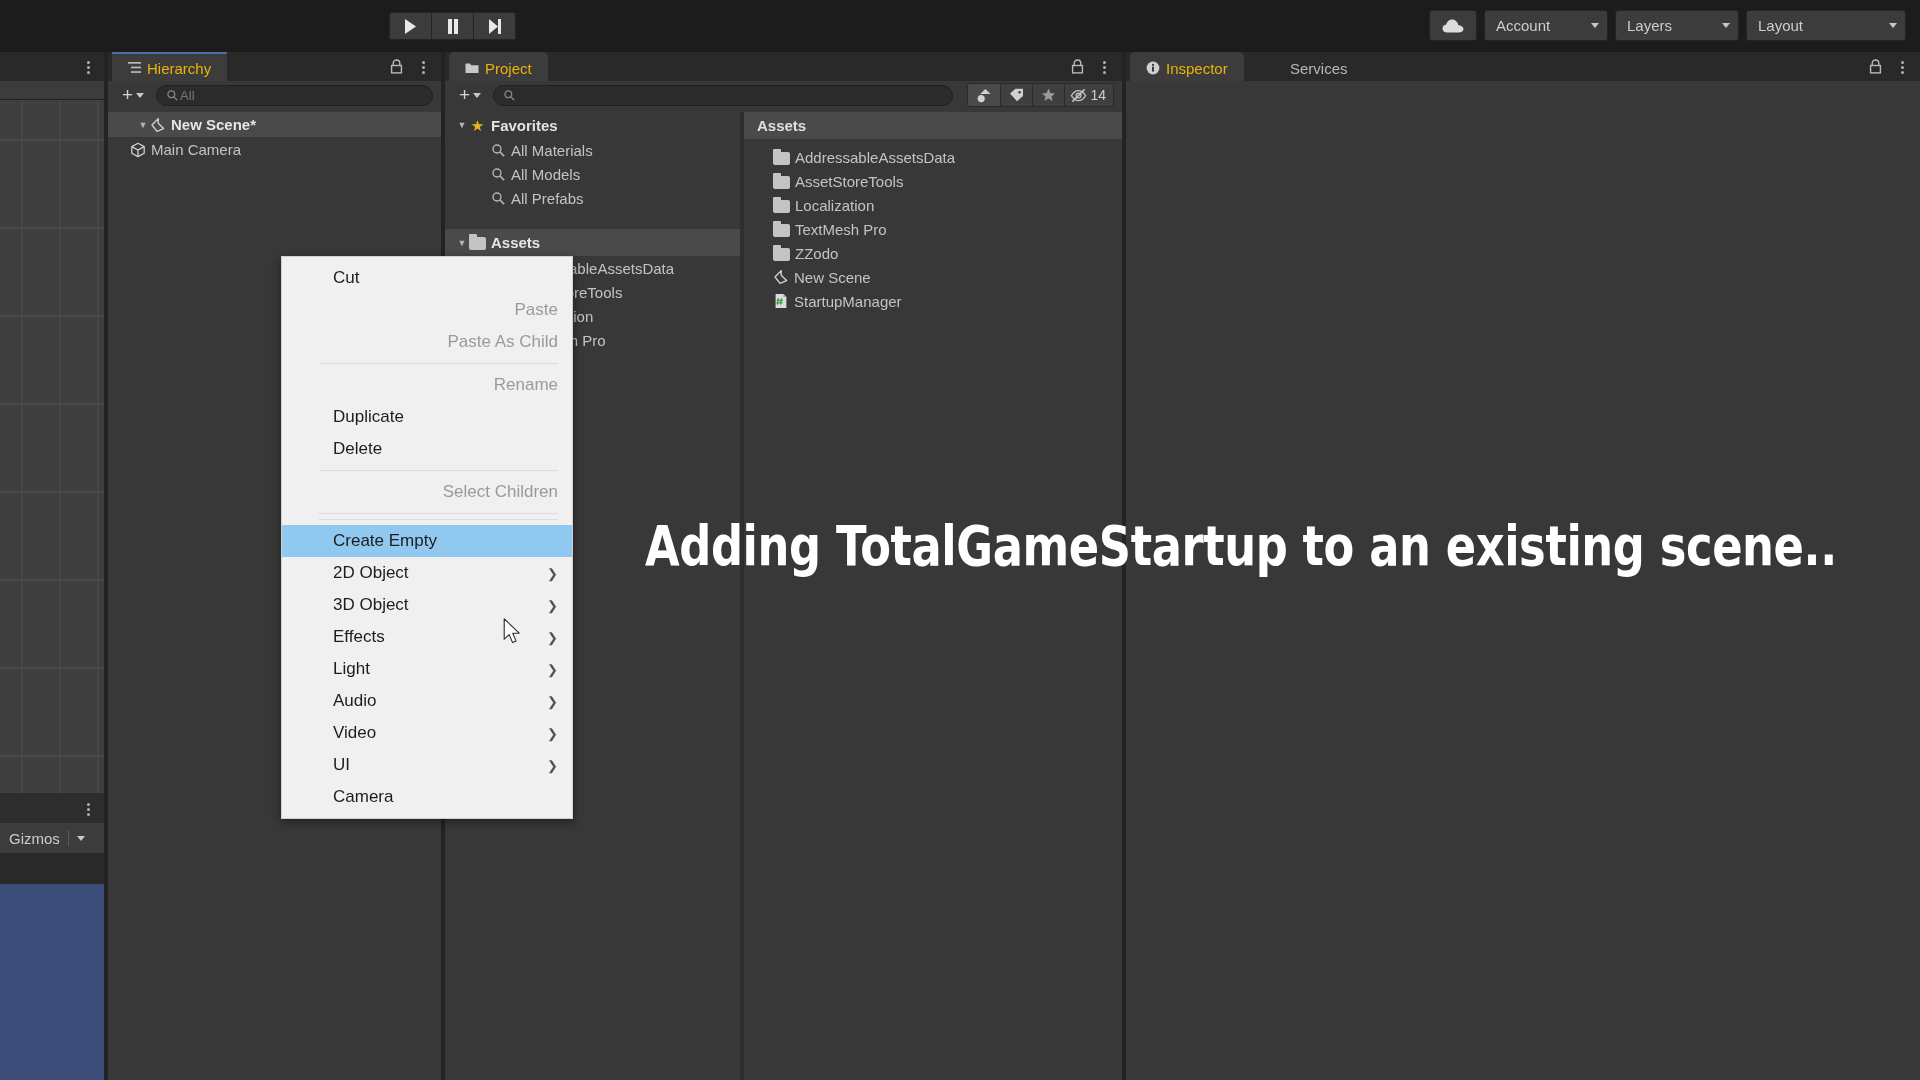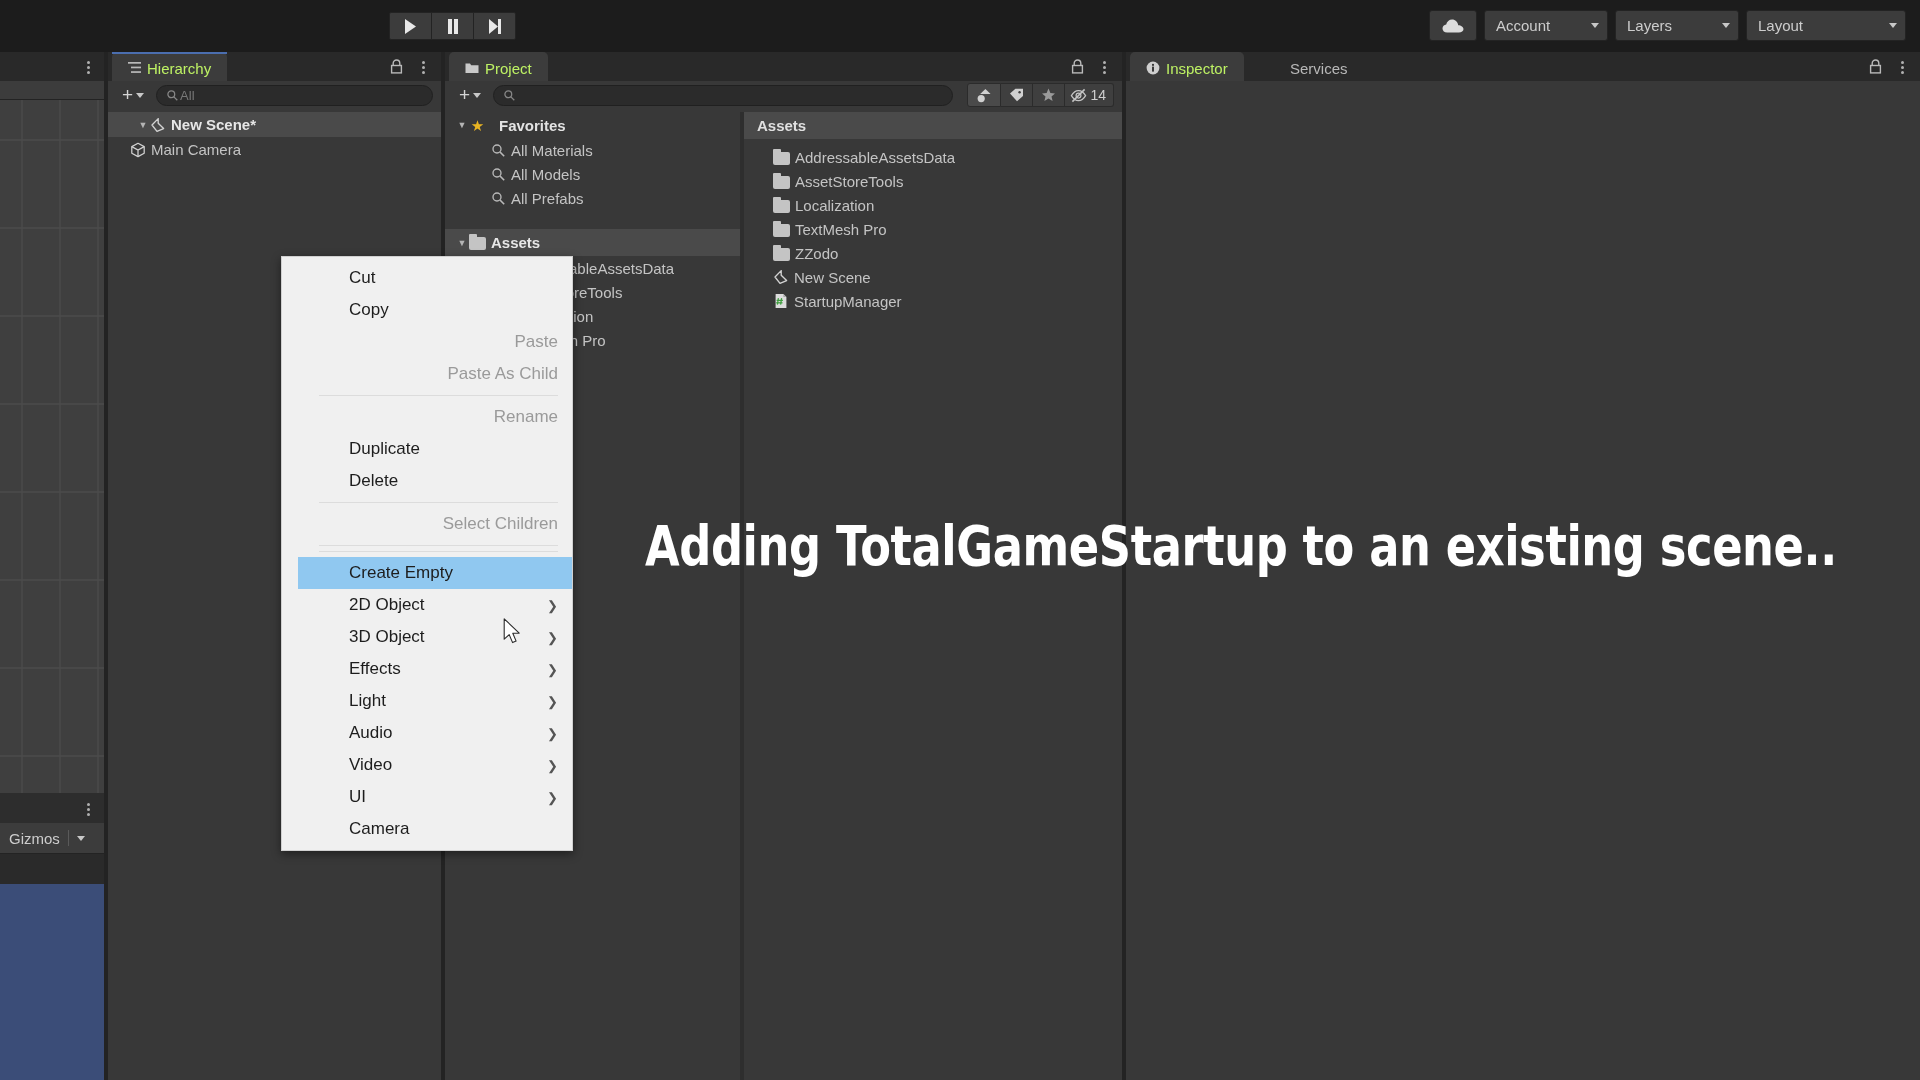--- a/index.html
+++ b/index.html
@@ -39,21 +39,21 @@
   }
   .dd-account{ width:124px; }
   .dd-layers{ width:124px; }
   .dd-layout{ width:160px; }
   .caret{ width:0;height:0;border-left:4px solid transparent;border-right:4px solid transparent;border-top:5px solid #c8c8c8; }
   .tab{
     height:32px; display:inline-flex; align-items:center; gap:6px;
     padding:0 16px; font-size:15px; color:#b8b8b8;
     border-radius:5px 5px 0 0; cursor:pointer; position:relative;
   }
-  .tab.active{ background:#3c3c3c; color:#bef264; }
+  .tab.active{ background:#3c3c3c; color:#eab308; }
   .tab.active.focused::before{
     content:""; position:absolute; left:0; right:0; top:0; height:2px; background:#4b6eaf;
   }
   .tab-dots{ position:absolute; display:flex; flex-direction:column; gap:2px; cursor:pointer; }
   .tab-dots i{ width:3px;height:3px;border-radius:50%;background:#b0b0b0;display:block; }
 
   .searchbar{ position:absolute; height:28px; display:flex; align-items:center; gap:6px; }
   .plus-btn{
     display:flex;align-items:center;gap:3px; padding:0 6px; height:22px;
     cursor:pointer;
@@ -75,21 +75,21 @@
   .ico-folder::before{ content:""; position:absolute; left:0; top:-3px; width:8px; height:4px; background:#c4c4c4; border-radius:1px 1px 0 0; }
   .ico-star{ color:#e8b423; font-size:15px; line-height:17px; text-align:center; }
 
   
   .ctxmenu{
     position:absolute; background:#f0f0f0; border:1px solid #d0d0d0;
     box-shadow:0 3px 9px rgba(0,0,0,.45); z-index:60; padding:5px 0;
   }
   .mi{
     height:32px; display:flex; align-items:center; padding:0 14px 0 51px;
-    font-size:17px; color:#1d1d1d; cursor:pointer; position:relative;margin-left:16px;
+    font-size:17px; color:#1d1d1d; cursor:pointer; position:relative;
   }
   .mi.disabled{ color:#9a9a9a; cursor:default;justify-content:flex-end; }
   .mi.sel{ background:#90c8f0; }
   .mi .sub{ position:absolute; right:14px; font-size:13px; color:#555; }
   .msep{ height:1px; background:#dcdcdc; margin:5px 14px 5px 37px; }
 
   
   .overlay-title{
     position:absolute; z-index:80; color:#fff;
     font-family:"DejaVu Sans", sans-serif;
@@ -303,21 +303,21 @@
           </svg>
           <span style="font-size:14px;color:#cfcfcf;">14</span>
         </div>
       </div>
     </div>
 
     <div style="position:absolute;left:0;top:31px;width:295px;bottom:0;background:#383838;">
       <div class="row" style="padding-left:10px;height:26px;">
         <span class="arrow">▼</span>
         <span class="ico ico-star">★</span>
-        <span class="lbl" style="color:#e3e3e3;font-weight:bold;margin-left:8px;">Favorites</span>
+        <span class="lbl" style="color:#e3e3e3;font-weight:bold;">Favorites</span>
       </div>
       <div class="row" style="padding-left:47px;height:24px;">
         <svg width="13" height="13" viewBox="0 0 13 13" style="margin-right:6px;flex:none;">
             <circle cx="5" cy="5" r="4" fill="none" stroke="#b9b9b9" stroke-width="1.35"></circle>
             <line x1="8.1" y1="8.1" x2="12.2" y2="12.2" stroke="#b9b9b9" stroke-width="1.5"></line>
           </svg>
         <span class="lbl">All Materials</span>
       </div>
       <div class="row" style="padding-left:47px;height:24px;">
         <svg width="13" height="13" viewBox="0 0 13 13" style="margin-right:6px;flex:none;">
@@ -439,23 +439,20 @@
         <i></i>
         <i></i>
       </div>
   </div>
   <div style="position:absolute;left:1126px;top:81px;width:794px;height:999px;background:#383838;"></div>
 
   <div class="ctxmenu" style="left:281px;top:256px;width:292px;">
     <div class="mi">
         <span>Cut</span>
       </div>
-    <div class="mi">
-        <span>Copy</span>
-      </div>
     <div class="mi disabled">
         <span>Paste</span>
       </div>
     <div class="mi disabled">
         <span>Paste As Child</span>
       </div>
     <div class="msep"></div>
     <div class="mi disabled">
         <span>Rename</span>
       </div>

